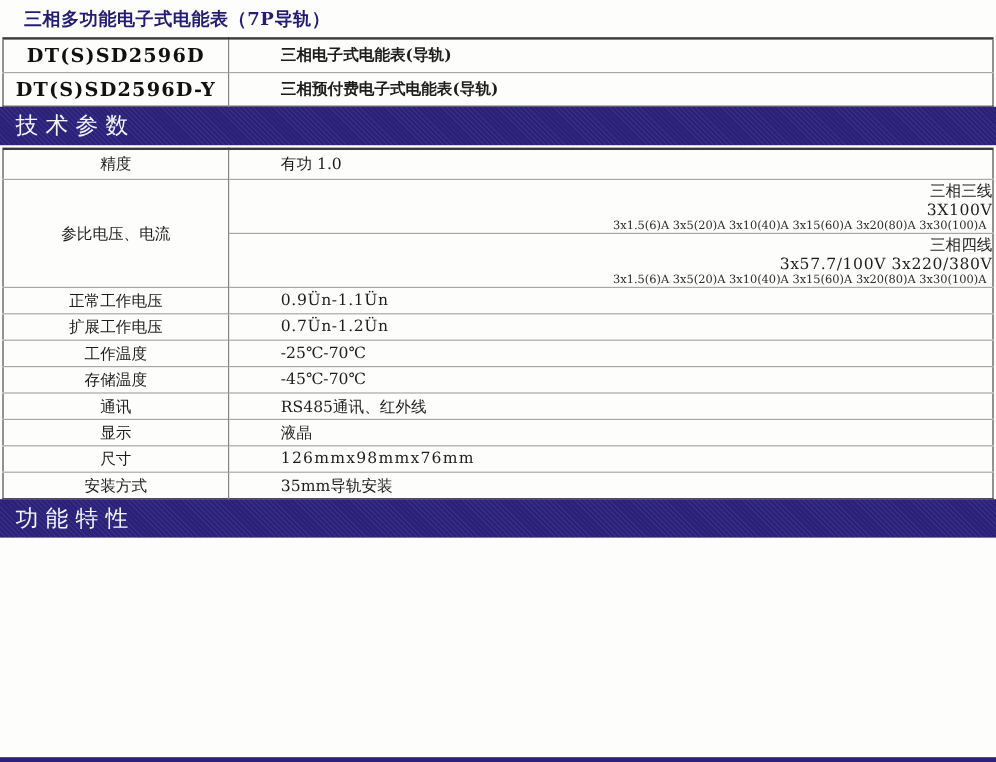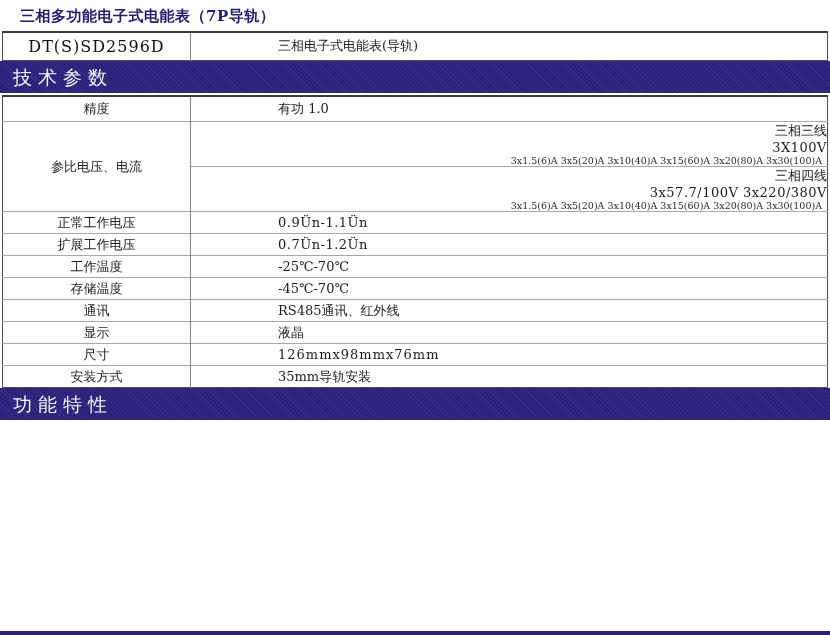--- a/index.html
+++ b/index.html
@@ -46,23 +46,23 @@
     overflow: hidden;
     white-space: nowrap;
   }
   table.tbl tr:first-child td { border-top: none; }
   td.c1 {
     width: 188px;
     text-align: center;
     border-right: 1px solid #858585;
   }
   td.c2 { text-align: left; }
-  td.val { padding-left: 87px; }
+  td.val { padding-left: 43px; }
   
-  .product-tbl { margin-bottom: 8px; }
+  .product-tbl { margin-bottom: 8px; font-weight: bold; }
   .product-tbl td { height: 28px; }
   .product-tbl td.model { font-size: 16px; letter-spacing: 1px; color: #111; }
   
   .tech-tbl { margin-bottom: 14px; }
   .tech-tbl td { height: 22px; }
   .tech-tbl tr.r-acc td { height: 26px; }
   .tech-tbl tr.r-ref td { height: 30px; }
   .refcell { display: flex; align-items: flex-end; flex-direction: column; }
   .refcell .wiring { margin-left: 73px; }
   .refcell .voltage { margin-left: 36px; letter-spacing: 0.5px; }
@@ -92,20 +92,24 @@
 <div>
 
   <div class="page-title">三相多功能电子式电能表（7P导轨）</div>
 
 
   <table class="tbl product-tbl">
     <tbody>
         <tr>
       <td class="c1 model">DT(S)SD2596D</td>
       <td class="c2 val">三相电子式电能表(导轨)</td>
+    </tr>
+    <tr>
+      <td class="c1 model">DT(S)SD2596D-Y</td>
+      <td class="c2 val">三相预付费电子式电能表(导轨)</td>
     </tr>
   </tbody>
     </table>
 
   <div class="section-bar h32">
     <span>技术参数</span>
   </div>
 
   <table class="tbl tech-tbl">
     <tbody>

